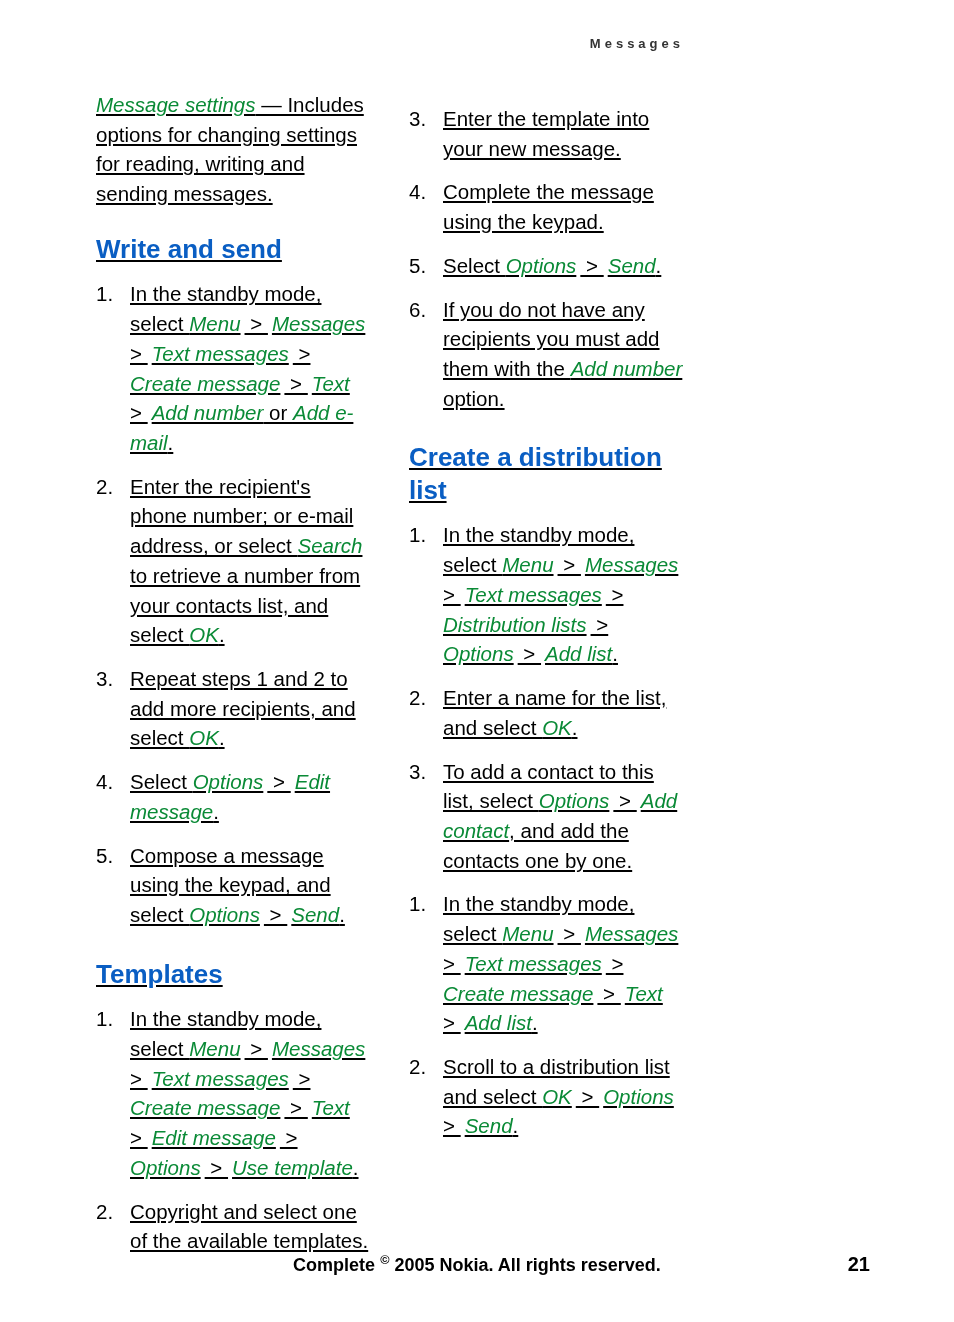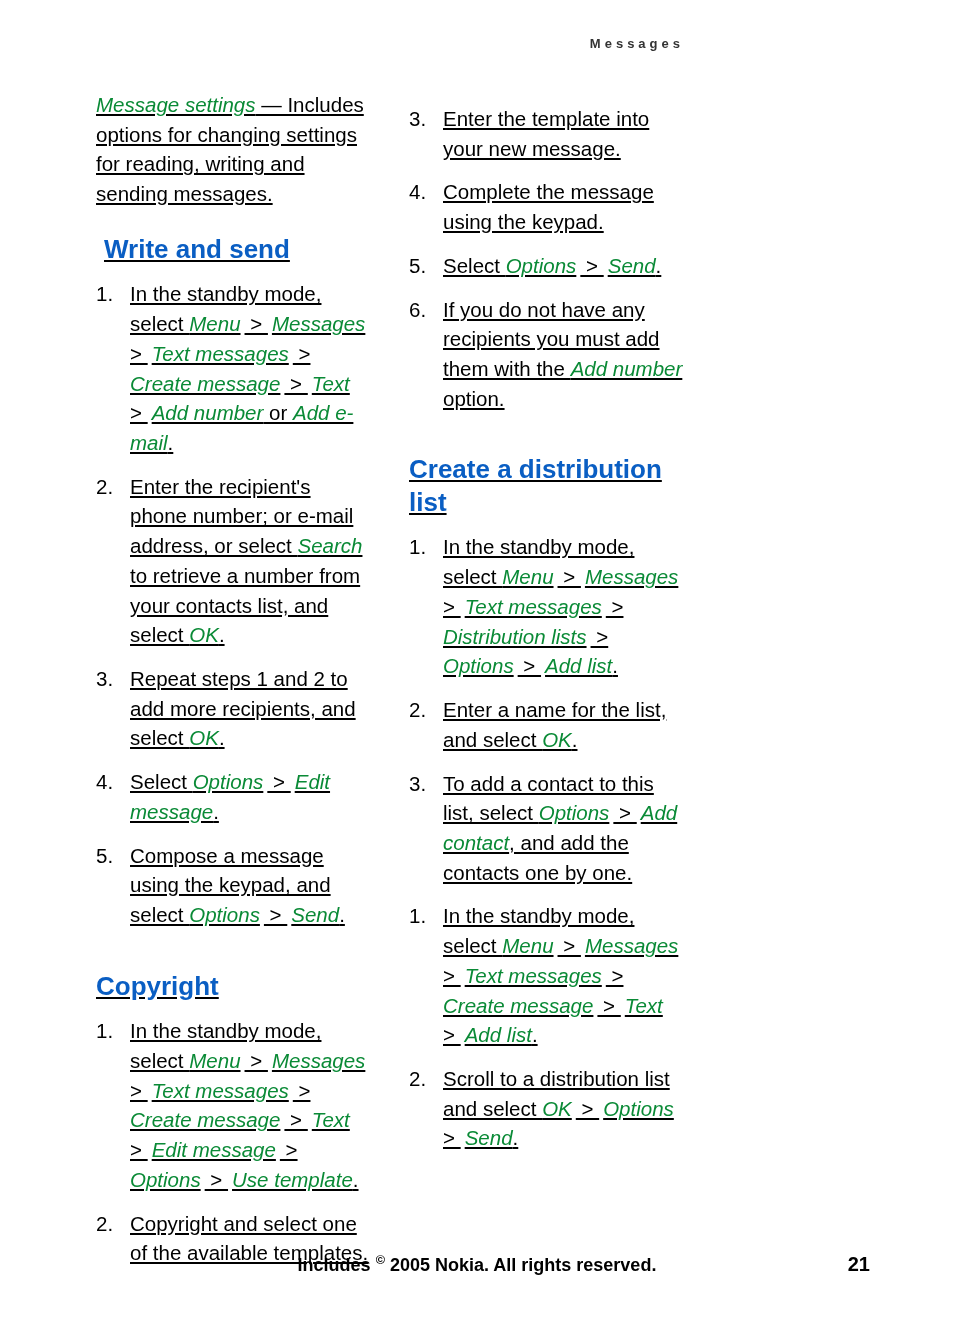--- a/index.html
+++ b/index.html
@@ -33,25 +33,25 @@
     width: 363px;
     font-size: 20.5px;
     line-height: 1.45;
     text-decoration: underline;
   }
   .col p { margin-bottom: 10px; }
   h2.section {
     color: #0a5ec3;
     font-weight: 700;
     font-size: 26px;
-    margin-top: 40px;
+    margin-top: 28px;
     margin-bottom: 12px;
     line-height: 1.25;
   }
-  h2.section.first { margin-top: 24px; margin-left: 8px; }
+  h2.section.first { margin-top: 24px; }
   ol {
     list-style: none;
     counter-reset: item;
     margin: 14px 0 0 0;
     padding: 0;
   }
   ol > li {
     counter-increment: item;
     position: relative;
     padding-left: 34px;
@@ -111,21 +111,21 @@
           <span>Repeat steps 1 and 2 to add more recipients, and select </span><span class="em">OK</span><span>.</span>
         </li>
         <li>
           <span>Select </span><span class="em">Options</span><span class="gt"> &gt; </span><span class="em">Edit message</span><span>.</span>
         </li>
         <li>
           <span>Compose a message using the keypad, and select </span><span class="em">Options</span><span class="gt"> &gt; </span><span class="em">Send</span><span>.</span>
         </li>
       </ol>
 
-      <h2 class="section">Copyright</h2>
+      <h2 class="section">Templates</h2>
       <ol>
         <li>
           <span>In the standby mode, select </span><span class="em">Menu</span><span class="gt"> &gt; </span><span class="em">Messages</span><span class="gt"> &gt; </span><span class="em">Text messages</span><span class="gt"> &gt; </span><span class="em">Create message</span><span class="gt"> &gt; </span><span class="em">Text</span><span class="gt"> &gt; </span><span class="em">Edit message</span><span class="gt"> &gt; </span><span class="em">Options</span><span class="gt"> &gt; </span><span class="em">Use template</span><span>.</span>
         </li>
         <li>Copyright and select one of the available templates.</li>
       </ol>
     </div>
 
     <div class="col">
       <ol style="counter-reset: item 2;">
@@ -158,17 +158,17 @@
         </li>
         <li>
           <span>Scroll to a distribution list and select </span><span class="em">OK</span><span class="gt"> &gt; </span><span class="em">Options</span><span class="gt"> &gt; </span><span class="em">Send</span><span>.</span>
         </li>
       </ol>
     </div>
   </div>
 
   <div class="footer">
     <span class="copy">
-      <span>Includes </span><sup>©</sup><span> 2005 Nokia. All rights reserved.</span>
+      <span>Complete </span><sup>©</sup><span> 2005 Nokia. All rights reserved.</span>
     </span>
     <span class="pagenum">21</span>
   </div>
 </div>
 
 </body></html>

